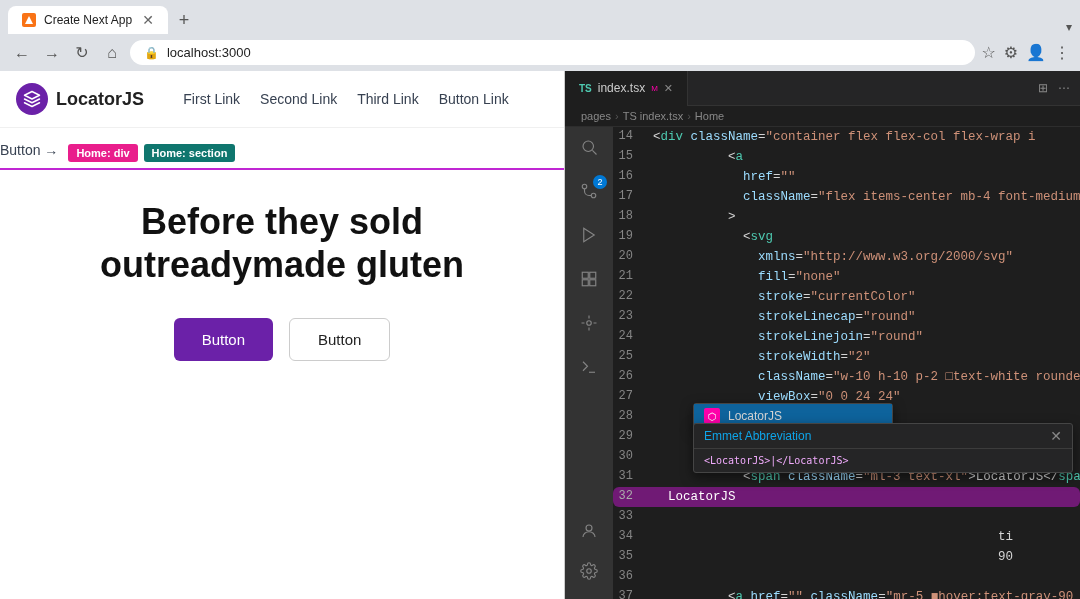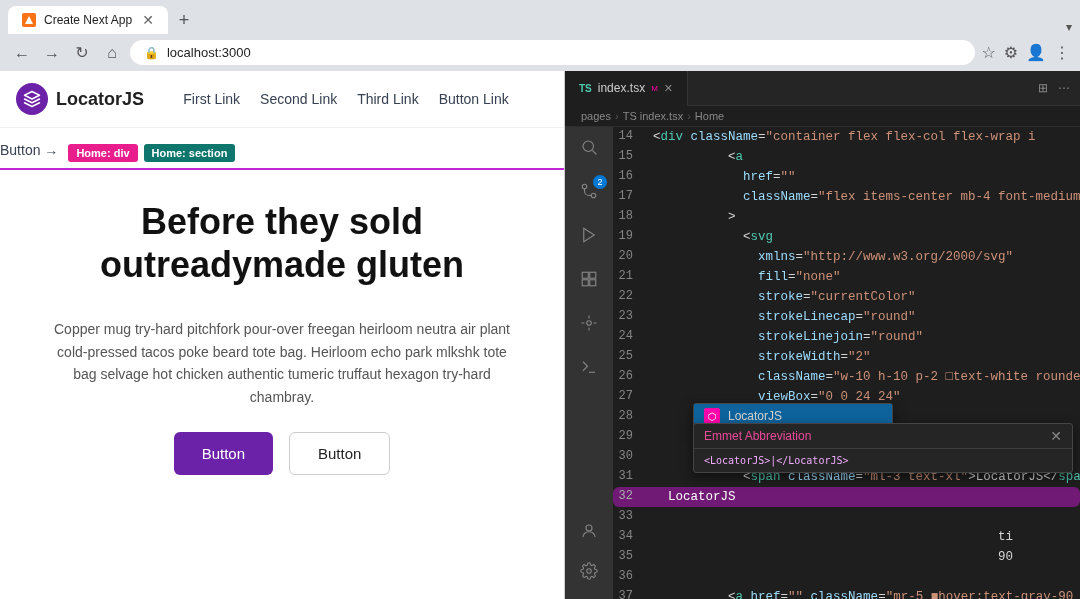--- a/index.html
+++ b/index.html
@@ -79,21 +79,21 @@
 
     
     .autocomplete { position: absolute; left: 80px; top: 276px; background: #252526; border: 1px solid #454545; border-radius: 3px; z-index: 10; min-width: 200px; box-shadow: 0 4px 12px rgba(0,0,0,0.5); }
     .autocomplete-item { padding: 4px 10px; display: flex; align-items: center; gap: 8px; font-size: 12px; color: #d4d4d4; cursor: pointer; background: #0e639c; }
     .autocomplete-icon { width: 16px; height: 16px; background: #f0a; border-radius: 2px; font-size: 10px; display: flex; align-items: center; justify-content: center; color: white; flex-shrink: 0; }
     .autocomplete-label { color: #d4d4d4; }
 
     
     .emmet-popup { position: absolute; left: 80px; top: 296px; background: #252526; border: 1px solid #454545; border-radius: 3px; z-index: 11; min-width: 380px; box-shadow: 0 4px 12px rgba(0,0,0,0.5); }
     .emmet-header { display: flex; justify-content: space-between; align-items: center; padding: 4px 10px; border-bottom: 1px solid #3c3c3c; }
-    .emmet-title { font-size: 12px; color: #ec4899; }
+    .emmet-title { font-size: 12px; color: #0ea5e9; }
     .emmet-close { color: #888; cursor: pointer; font-size: 14px; }
     .emmet-body { padding: 6px 10px; font-size: 10px; color: #f0abfc; font-family: 'Consolas', monospace; }
 
     
     .c-tag { color: #4ec9b0; }
     .c-attr { color: #9cdcfe; }
     .c-string { color: #ce9178; }
     .c-punct { color: #d4d4d4; }
     .c-text { color: #d4d4d4; }
     .c-highlight { background: #701a75; border-radius: 6px; }
@@ -163,21 +163,20 @@
     <div class="cta-area">
       <button class="cta-btn">Button →</button>
       <div class="locator-badges">
         <span class="badge badge-pink">Home: div</span>
         <span class="badge badge-purple">Home: section</span>
       </div>
     </div>
 
     <div class="hero">
       <h1 class="hero-title">Before they sold outreadymade gluten</h1>
-      <p class="hero-desc">Copper mug try-hard pitchfork pour-over freegan heirloom neutra air plant cold-pressed tacos poke beard tote bag. Heirloom echo park mlkshk tote bag selvage hot chicken authentic tumeric truffaut hexagon try-hard chambray.</p>
       <div class="hero-btns">
         <button class="btn-primary">Button</button>
         <button class="btn-secondary">Button</button>
       </div>
     </div>
   </div>
 
   <div class="vscode">
 
     <div class="vscode-tabs">

